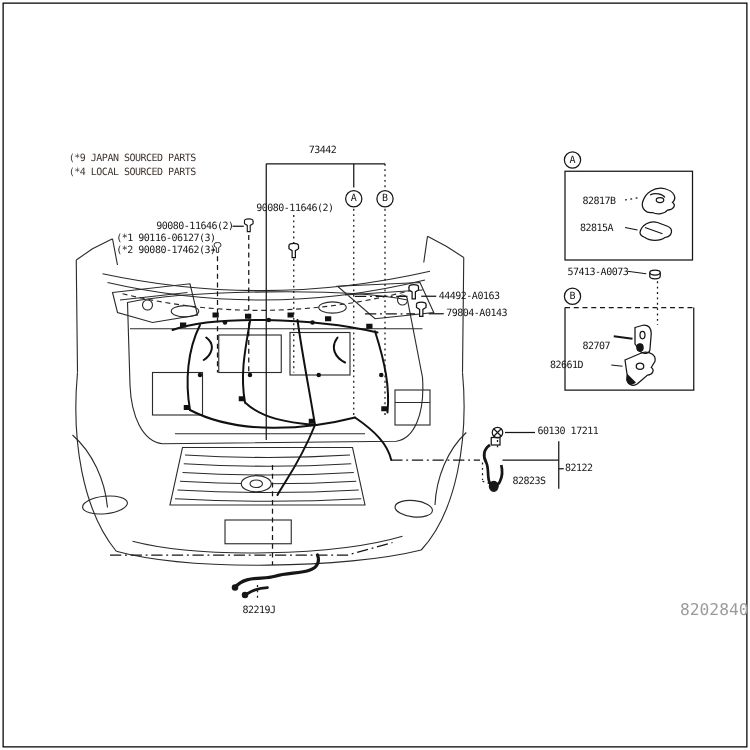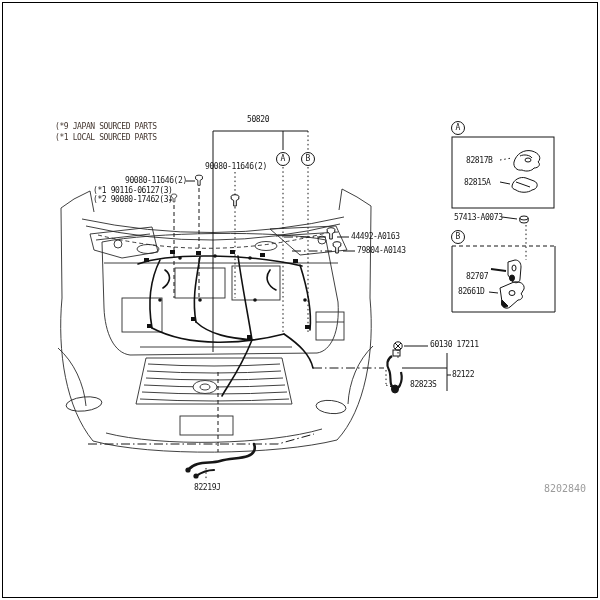--- a/index.html
+++ b/index.html
@@ -4,21 +4,21 @@
 <style>
   html,body{margin:0;padding:0}
   body{width:600px;height:600px;background:#fff;position:relative;overflow:hidden;
        font-family:"DejaVu Sans Mono","Liberation Mono",monospace}
   svg{position:absolute;left:0;top:0}
   .frame{position:absolute;left:2px;top:2px;width:594px;height:594px;border:1px solid #000;pointer-events:none}
   .lbl{position:absolute;font-size:8px;line-height:9px;letter-spacing:-0.4px;color:#161616;white-space:nowrap}
   .note{color:#43362f}
   .co{position:absolute;width:12px;height:12px;border:1px solid #161616;border-radius:50%;
       font-size:8px;line-height:12px;text-align:center;color:#161616;background:#fff}
-  .footer{color:#9b9b9b;font-size:10px;letter-spacing:0}
+  .footer{color:#9b9b9b;font-size:13px;letter-spacing:0}
 </style>
 </head>
 <body>
 
 <div class="frame"></div>
 
 <svg width="600" height="600" viewBox="0 0 600 600">
   <defs>
     <g id="boltsym" fill="#fff" stroke="#161616" stroke-width="1">
       <ellipse cx="0" cy="-2.5" rx="3.8" ry="1.8"></ellipse>
@@ -193,38 +193,38 @@
     <ellipse cx="514" cy="268" rx="2" ry="3"></ellipse>
     <ellipse cx="512" cy="278" rx="2.5" ry="3" fill="#161616"></ellipse>
 
     <path d="M500,288 l14,-6 c6,-1 11,2 10,7 l-3,5 c3,2 1,6 -3,6 l-8,7 c-4,3 -9,0 -8,-5 z"></path>
     <ellipse cx="512" cy="293" rx="3" ry="2.5"></ellipse>
     <path d="M502,300 l6,6 c-4,3 -8,0 -6,-6 z" fill="#161616"></path>
   </g>
 </svg>
 
 <span class="lbl note" style="left:55px;top:122px">(*9 JAPAN SOURCED PARTS</span>
-<span class="lbl note" style="left:55px;top:133px">(*1 LOCAL SOURCED PARTS</span>
-
-<span class="lbl" style="left:247px;top:115px">50820</span>
+<span class="lbl note" style="left:55px;top:133px">(*4 LOCAL SOURCED PARTS</span>
+
+<span class="lbl" style="left:247px;top:115px">73442</span>
 <span class="lbl" style="left:205px;top:162px">90080-11646(2)</span>
 <span class="lbl" style="left:125px;top:176px">90080-11646(2)</span>
 <span class="lbl" style="left:93px;top:186px">(*1 90116-06127(3)</span>
 <span class="lbl" style="left:93px;top:195px">(*2 90080-17462(3)</span>
 <span class="lbl" style="left:351px;top:232px">44492-A0163</span>
 <span class="lbl" style="left:357px;top:246px">79804-A0143</span>
 <span class="lbl" style="left:430px;top:340px">60130 17211</span>
 <span class="lbl" style="left:452px;top:370px">82122</span>
 <span class="lbl" style="left:410px;top:380px">82823S</span>
 <span class="lbl" style="left:194px;top:483px">82219J</span>
 
 <span class="lbl" style="left:466px;top:156px">82817B</span>
 <span class="lbl" style="left:464px;top:178px">82815A</span>
 <span class="lbl" style="left:454px;top:213px">57413-A0073</span>
 <span class="lbl" style="left:466px;top:272px">82707</span>
-<span class="lbl" style="left:458px;top:287px">82661D</span>
+<span class="lbl" style="left:440px;top:287px">82661D</span>
 
 <div class="co" style="left:276px;top:152px">A</div>
 <div class="co" style="left:301px;top:152px">B</div>
 <div class="co" style="left:451px;top:121px">A</div>
 <div class="co" style="left:451px;top:230px">B</div>
 
 <span class="lbl footer" style="left:544px;top:484px">8202840</span>
 
 </body></html>

